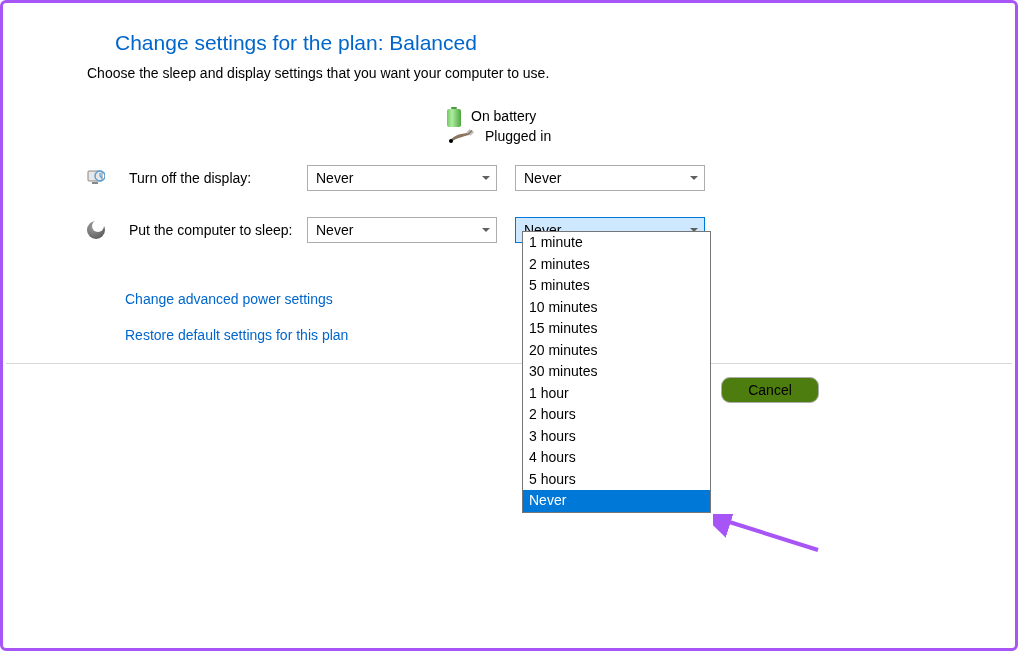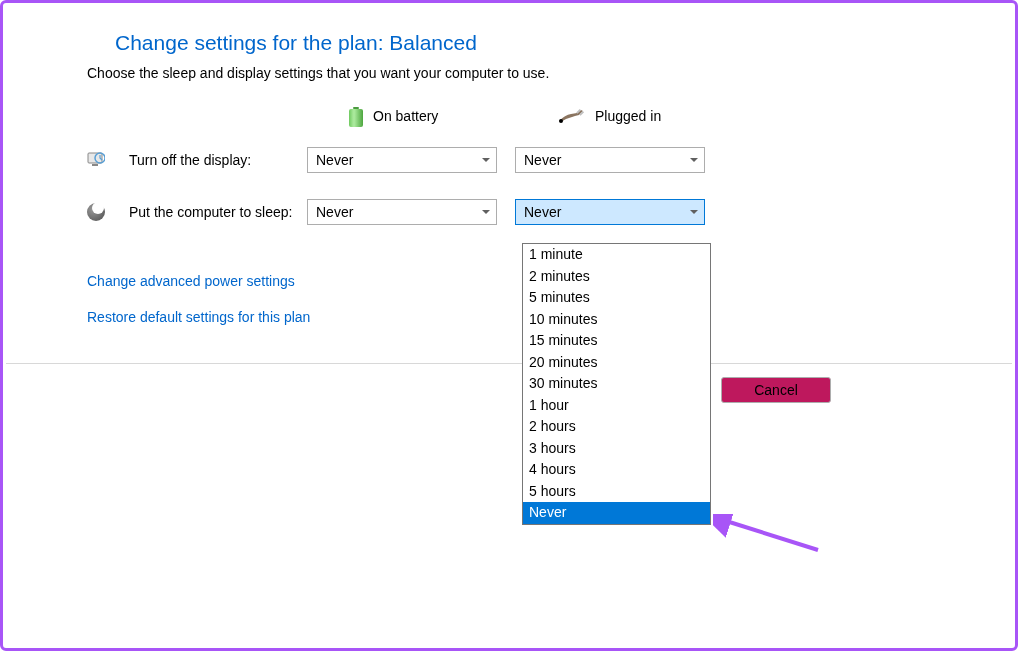--- a/index.html
+++ b/index.html
@@ -31,20 +31,21 @@
     }
     .subtitle {
       color: #000;
       font-size: 14px;
       margin-bottom: 24px;
     }
     .columns-header {
       display: flex;
       align-items: center;
       margin-bottom: 20px;
+      flex-direction: column;
     }
     .col-spacer {
       width: 262px;
     }
     .col-header {
       display: flex;
       align-items: center;
       gap: 10px;
       width: 208px;
     }
@@ -94,45 +95,46 @@
     }
     .links {
       margin-top: 48px;
     }
     .link-item {
       color: #0066cc;
       font-size: 14px;
       margin-bottom: 20px;
       cursor: pointer;
       display: block;
+      margin-left: 38px;
     }
     .divider {
       position: absolute;
       left: 3px;
       right: 3px;
       top: 360px;
       height: 1px;
       background: #d8d8d8;
     }
     .cancel-button {
       position: absolute;
       top: 374px;
       left: 718px;
-      width: 110px;
+      width: 98px;
       height: 26px;
       border: 1px solid #adadad;
-      border-radius: 3px;
-      background: #be185d;
+      border-radius: 9px;
+      background: #4d7c0f;
       font-size: 14px;
       font-family: inherit;
       cursor: pointer;
     }
     .dropdown-list {
       position: absolute;
-      top: 240px;
+      top: 228px;
       left: 519px;
       width: 189px;
       border: 1px solid #767676;
       background: #fff;
       z-index: 10;
     }
     .dropdown-item {
       padding: 1px 6px;
       font-size: 14px;
       color: #000;

